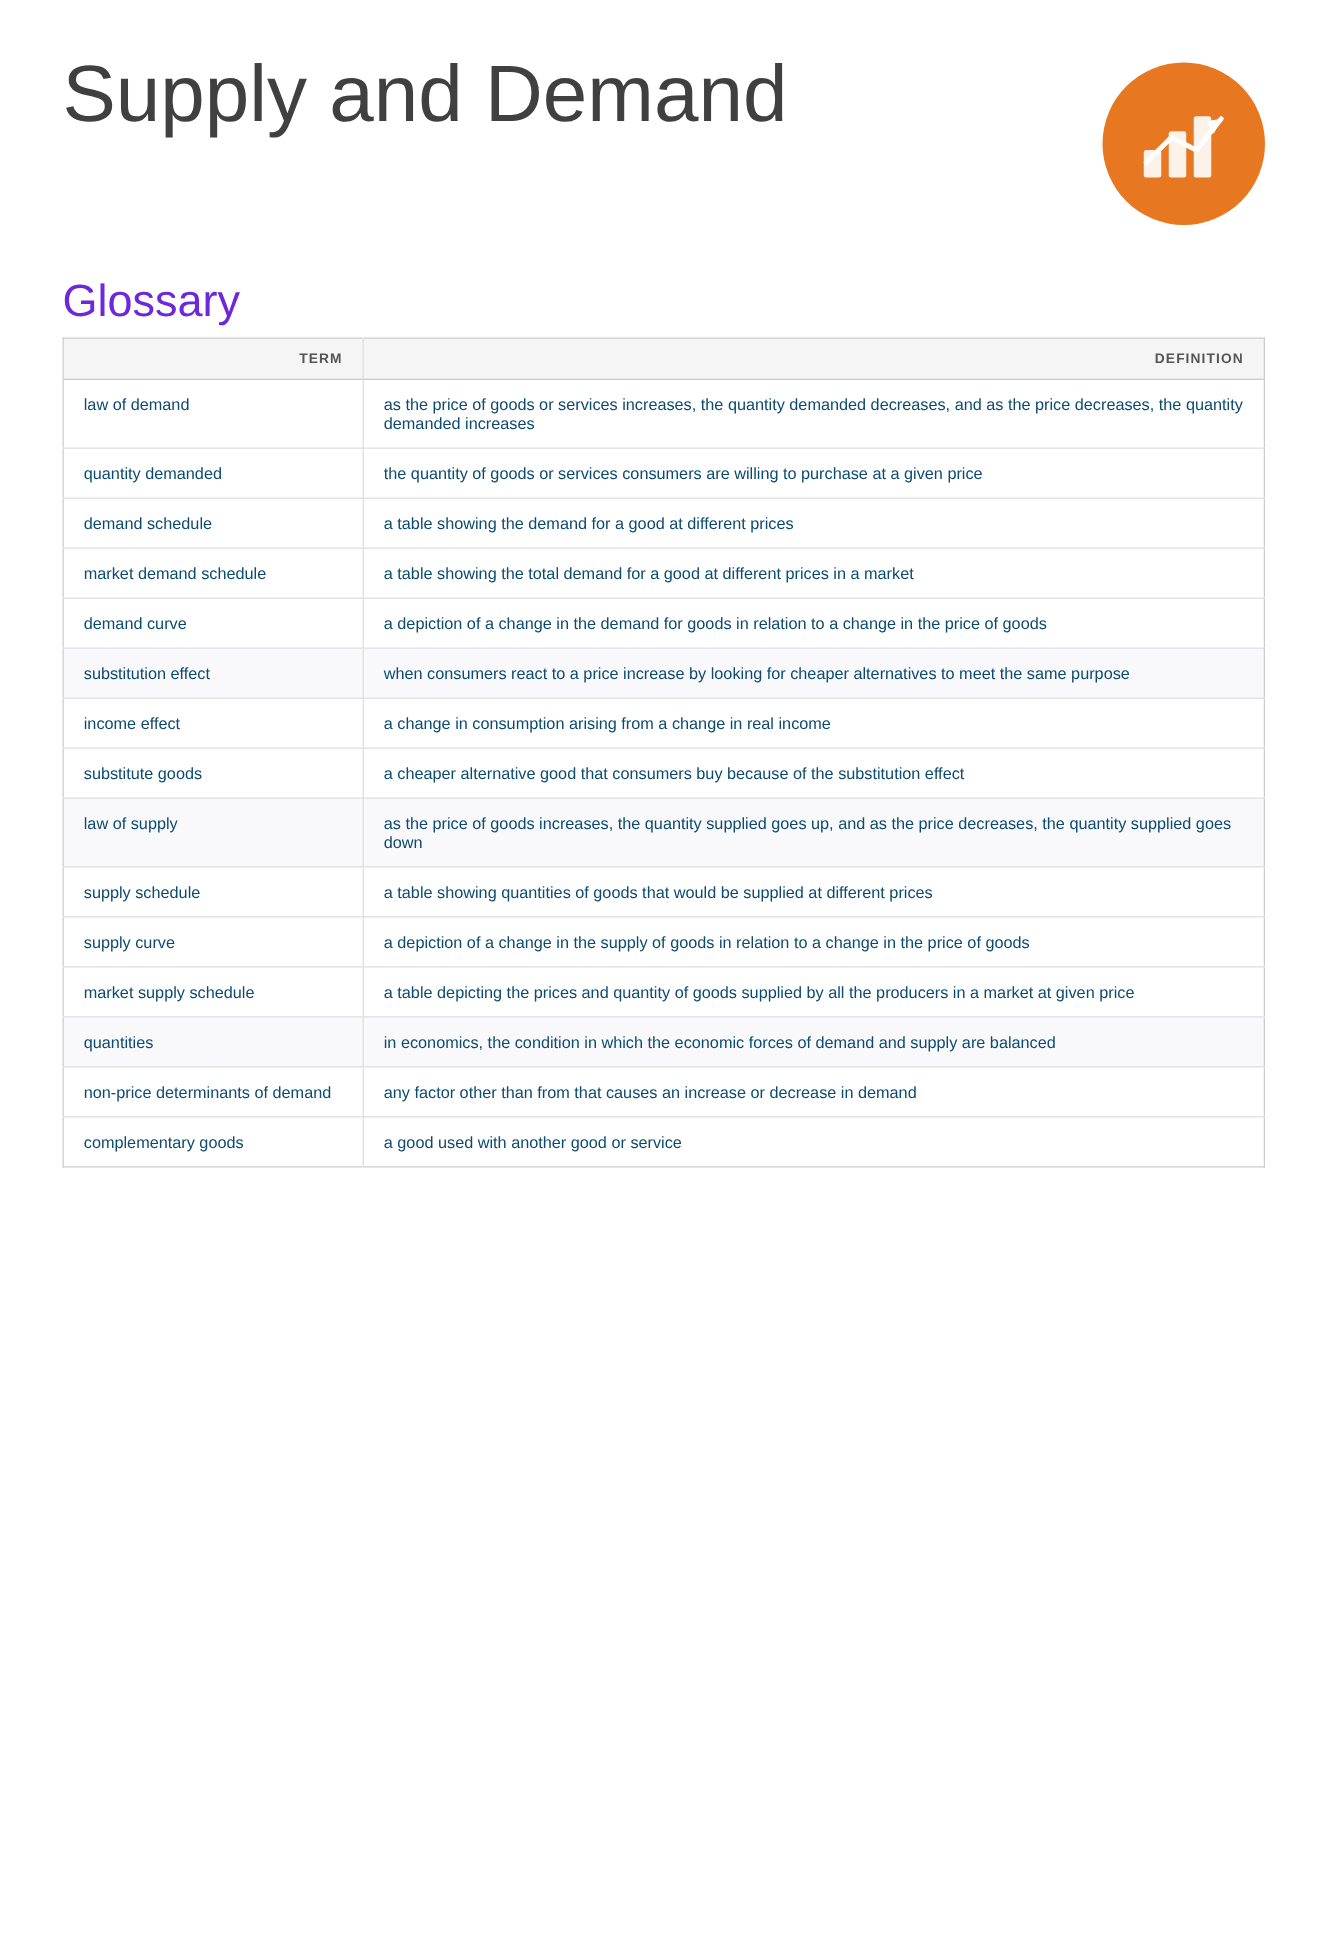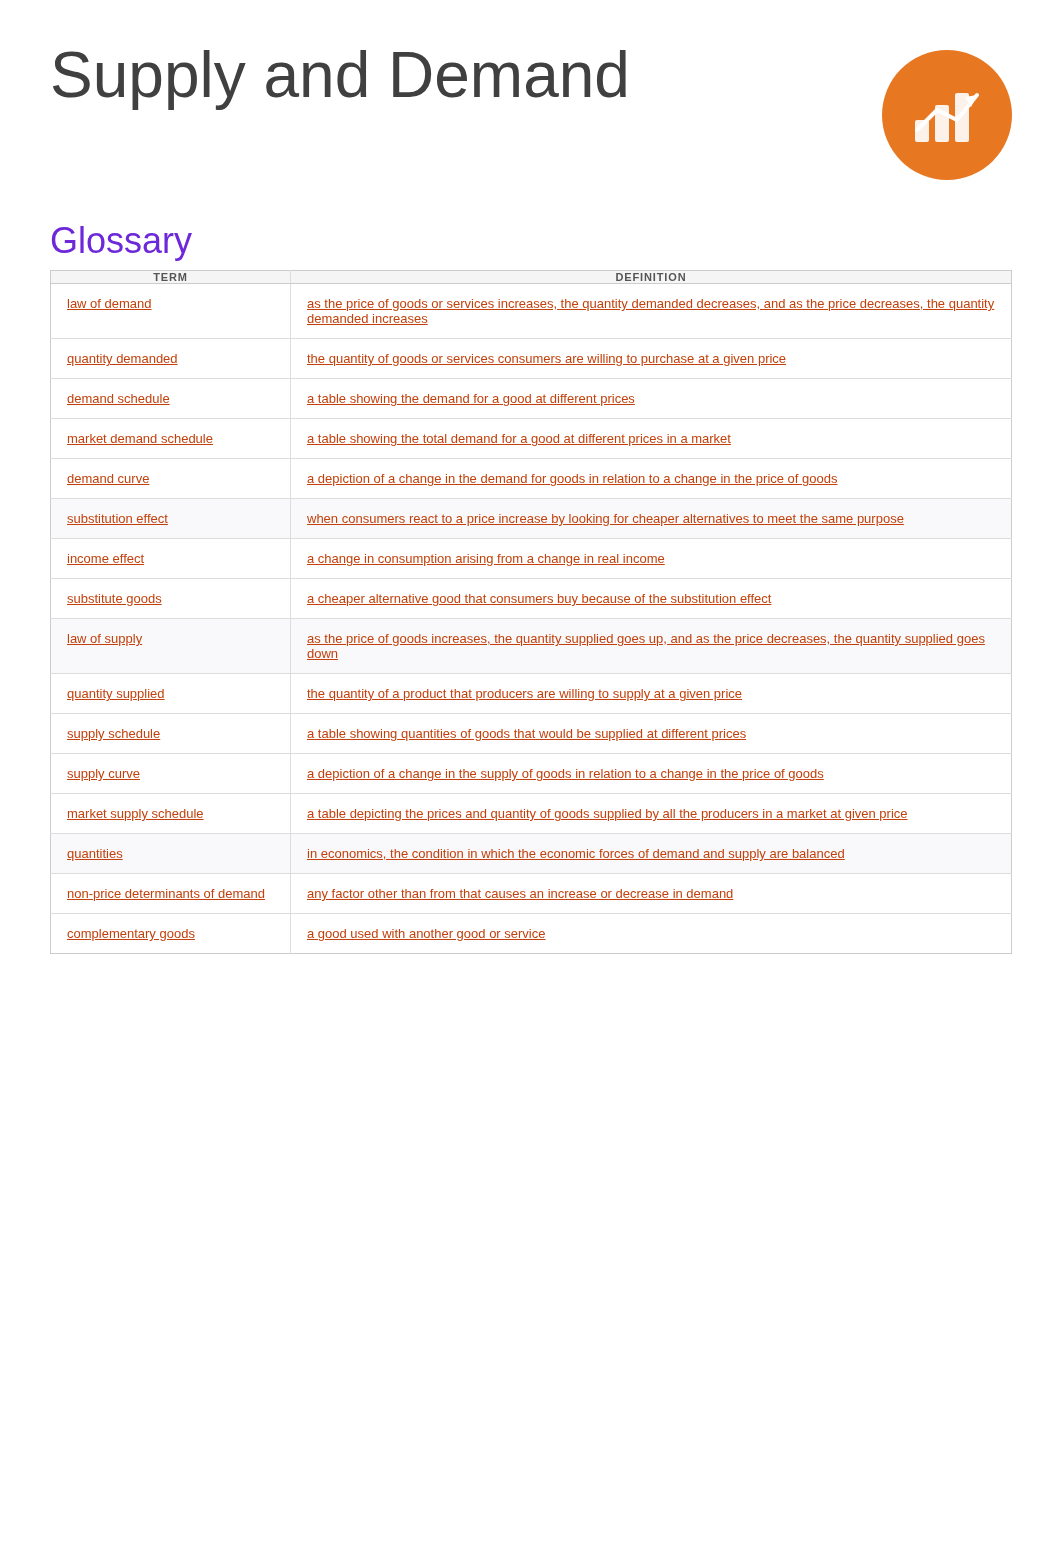--- a/index.html
+++ b/index.html
@@ -68,32 +68,31 @@
     .glossary-table thead tr {
       background: #f5f5f5;
     }
 
     .glossary-table th {
       font-size: 11px;
       font-weight: 700;
       letter-spacing: 0.08em;
       text-transform: uppercase;
       color: #555;
-      padding: 0 16px;
-      text-align: center;
+      padding: 10px 16px;
+      text-align: right;
       border-bottom: 1px solid #ccc;
     }
 
     .glossary-table td {
       padding: 12px 16px;
       font-size: 13px;
-      color: #c2410c;
+      color: #0c4a6e;
       vertical-align: top;
       border-bottom: 1px solid #ddd;
-      text-decoration: underline;
     }
 
     .glossary-table tr:last-child td {
       border-bottom: none;
     }
 
     .term-col {
       width: 240px;
       border-right: 1px solid #ddd;
     }
@@ -169,24 +168,20 @@
         </tr>
         <tr class="row-normal">
           <td class="term-col">substitute goods</td>
           <td class="def-col">a cheaper alternative good that consumers buy because of the substitution effect</td>
         </tr>
         <tr class="row-shaded">
           <td class="term-col">law of supply</td>
           <td class="def-col">as the price of goods increases, the quantity supplied goes up, and as the  price decreases, the quantity supplied goes down</td>
         </tr>
         <tr class="row-normal">
-          <td class="term-col">quantity supplied</td>
-          <td class="def-col">the quantity of a product that producers are willing to supply at a given price</td>
-        </tr>
-        <tr class="row-normal">
           <td class="term-col">supply schedule</td>
           <td class="def-col">a table showing quantities of goods that would be supplied at different prices</td>
         </tr>
         <tr class="row-normal">
           <td class="term-col">supply curve</td>
           <td class="def-col">a depiction of a change in the supply of goods in relation to a change in the price of goods</td>
         </tr>
         <tr class="row-normal">
           <td class="term-col">market supply schedule</td>
           <td class="def-col">a table depicting the prices and quantity of goods supplied by all the producers in a market at given price</td>

